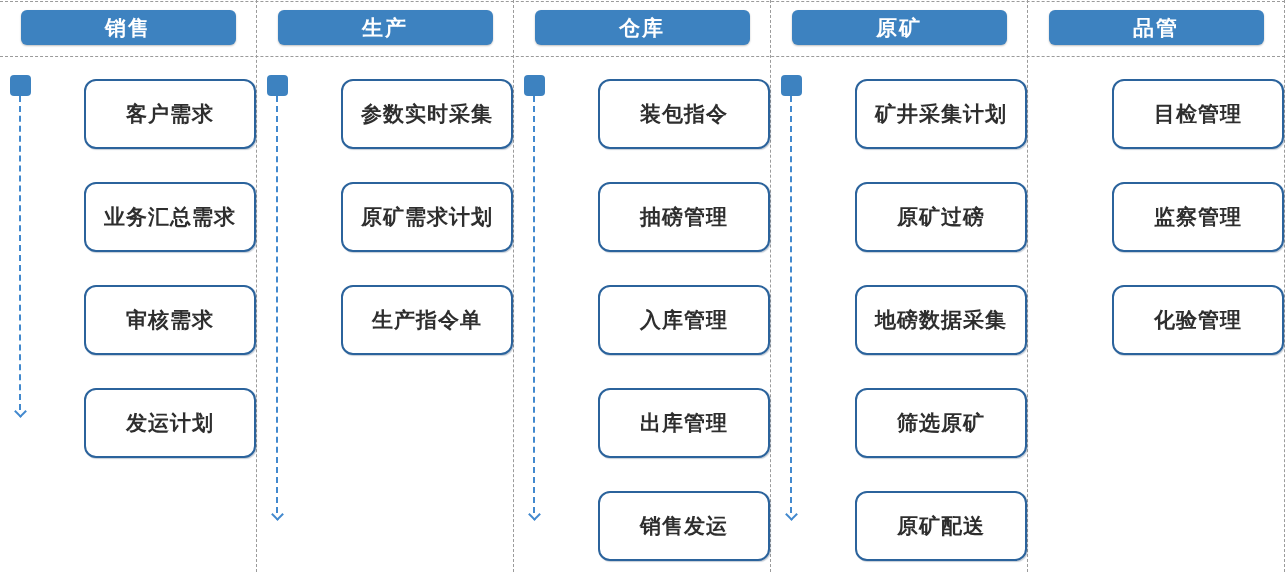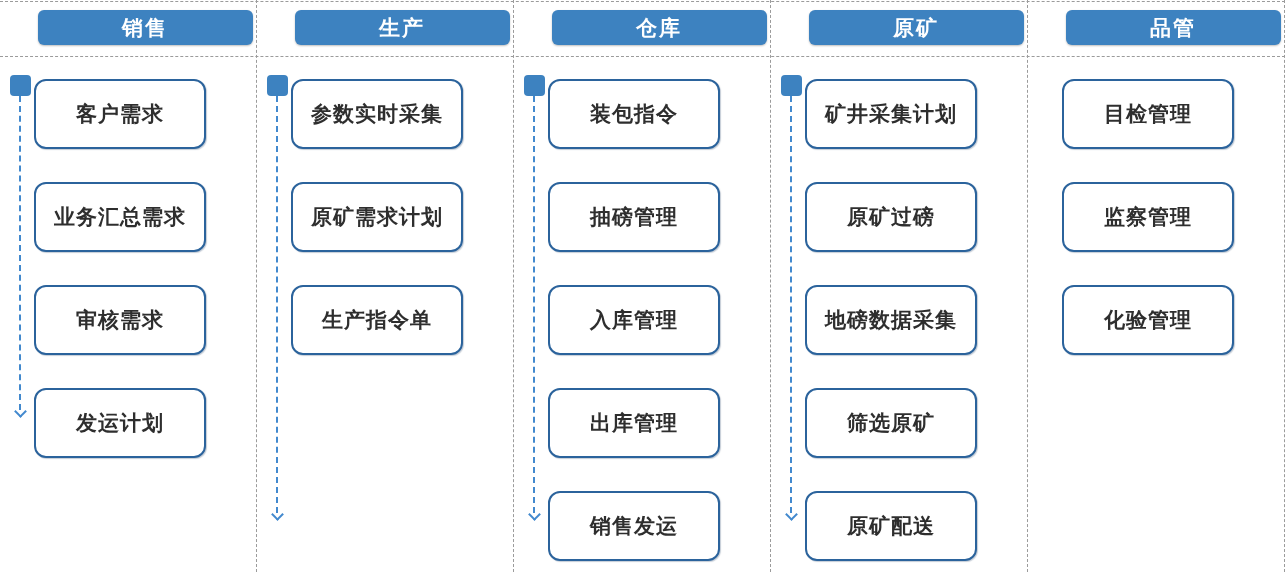--- a/index.html
+++ b/index.html
@@ -19,34 +19,33 @@
   .hline.sub{top:56px;}
   .columns{
     position:absolute;top:0;left:0;right:0;bottom:0;
     display:flex;
   }
   .column{
     flex:1 1 0;
     position:relative;
     border-right:1px dashed #9b9b9b;
     height:100%;
-    padding-left:34px;
   }
   .col-header{
     margin:10px auto 0;
     width:215px;height:35px;
     background:#3d82c0;
     border-radius:6px;
     display:flex;align-items:center;justify-content:center;
     color:#ffffff;font-weight:bold;font-size:21px;letter-spacing:2px;
     box-shadow:0 1px 2px rgba(0,0,0,0.25);
   }
   .col-body{
     margin-top:34px;
-    display:flex;flex-direction:column;align-items:flex-start;
+    display:flex;flex-direction:column;align-items:flex-end;
   }
   .task-box{
     width:172px;height:70px;
     margin-bottom:33px;
     background:#ffffff;
     border:2px solid #2b639c;
     border-radius:12px;
     display:flex;align-items:center;justify-content:center;
     box-shadow:1px 1px 1px rgba(20,50,90,0.25);
   }

